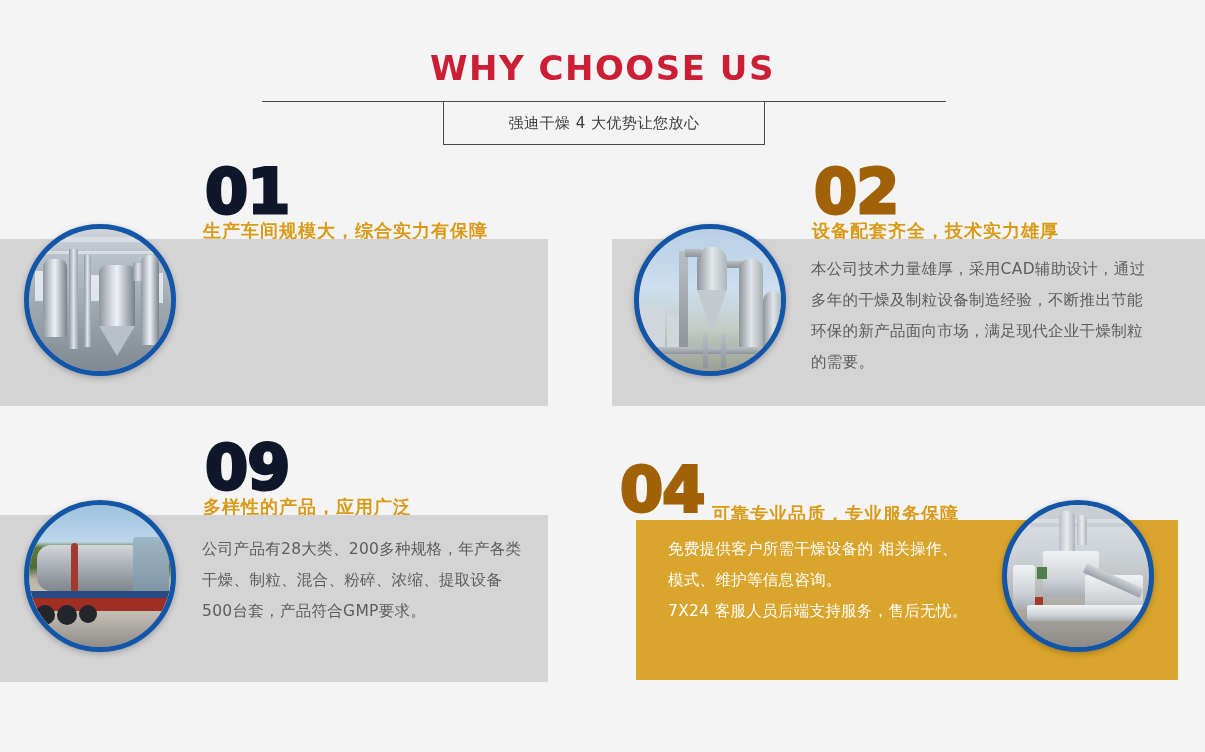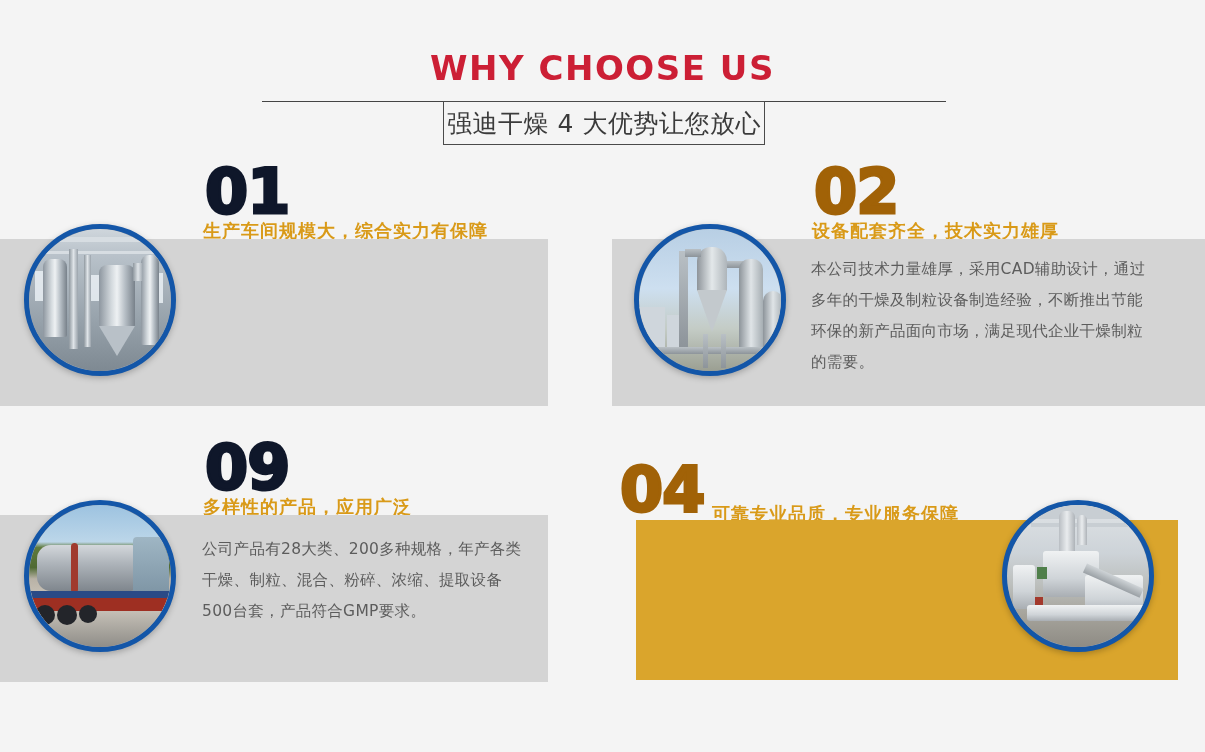--- a/index.html
+++ b/index.html
@@ -60,21 +60,21 @@
     left: 443px;
     width: 322px;
     height: 44px;
     border: 1px solid #4a4a4a;
     background: #f4f4f4;
     display: flex;
     align-items: center;
     justify-content: center;
   }
   .header-subtitle {
-    font-size: 25px;
+    font-size: 15px;
     color: #3b3b3b;
     letter-spacing: 0.5px;
     font-family: "DejaVu Sans", "Liberation Sans", sans-serif;
   }
 
   
   .card {
     position: absolute;
   }
 
@@ -280,20 +280,25 @@
         <div class="wheel" style="top:100px;left:50px;width:18px;height:18px;"></div>
       </div>
     </div>
   </div>
 </div>
 
 <div class="card" style="top:442px;left:612px;width:593px;height:250px;">
   <div class="num gray" style="top:22px;left:8px;">04</div>
   <div class="card-heading" style="top:60px;left:100px;">可靠专业品质，专业服务保障</div>
   <div class="panel gold" style="top:78px;left:24px;width:542px;height:160px;"></div>
+  <div style="position:absolute;top:92px;left:56px;width:330px;">
+    <div class="panel-text on-gold" style="position:relative;top:0;left:0;white-space:nowrap;">免费提供客户所需干燥设备的 相关操作、</div>
+    <div class="panel-text on-gold" style="position:relative;top:0;left:0;white-space:nowrap;">模式、维护等信息咨询。</div>
+    <div class="panel-text on-gold" style="position:relative;top:0;left:0;white-space:nowrap;">7X24 客服人员后端支持服务，售后无忧。</div>
+  </div>
   <div class="photo" style="top:58px;left:390px;width:152px;height:152px;">
     <div class="photo-inner">
       <div class="ph4">
         <div class="roof" style="top:0px;left:0px;width:152px;height:14px;"></div>
         <div class="roof" style="top:18px;left:24px;width:104px;height:4px;"></div>
         <div class="stack" style="top:6px;left:52px;width:16px;height:42px;"></div>
         <div class="stack" style="top:10px;left:70px;width:10px;height:30px;"></div>
         <div class="mach" style="top:46px;left:36px;width:56px;height:46px;"></div>
         <div class="mach" style="top:70px;left:78px;width:58px;height:40px;"></div>
         <div class="conv" style="top:58px;left:78px;width:62px;height:10px;transform:rotate(24deg);"></div>

